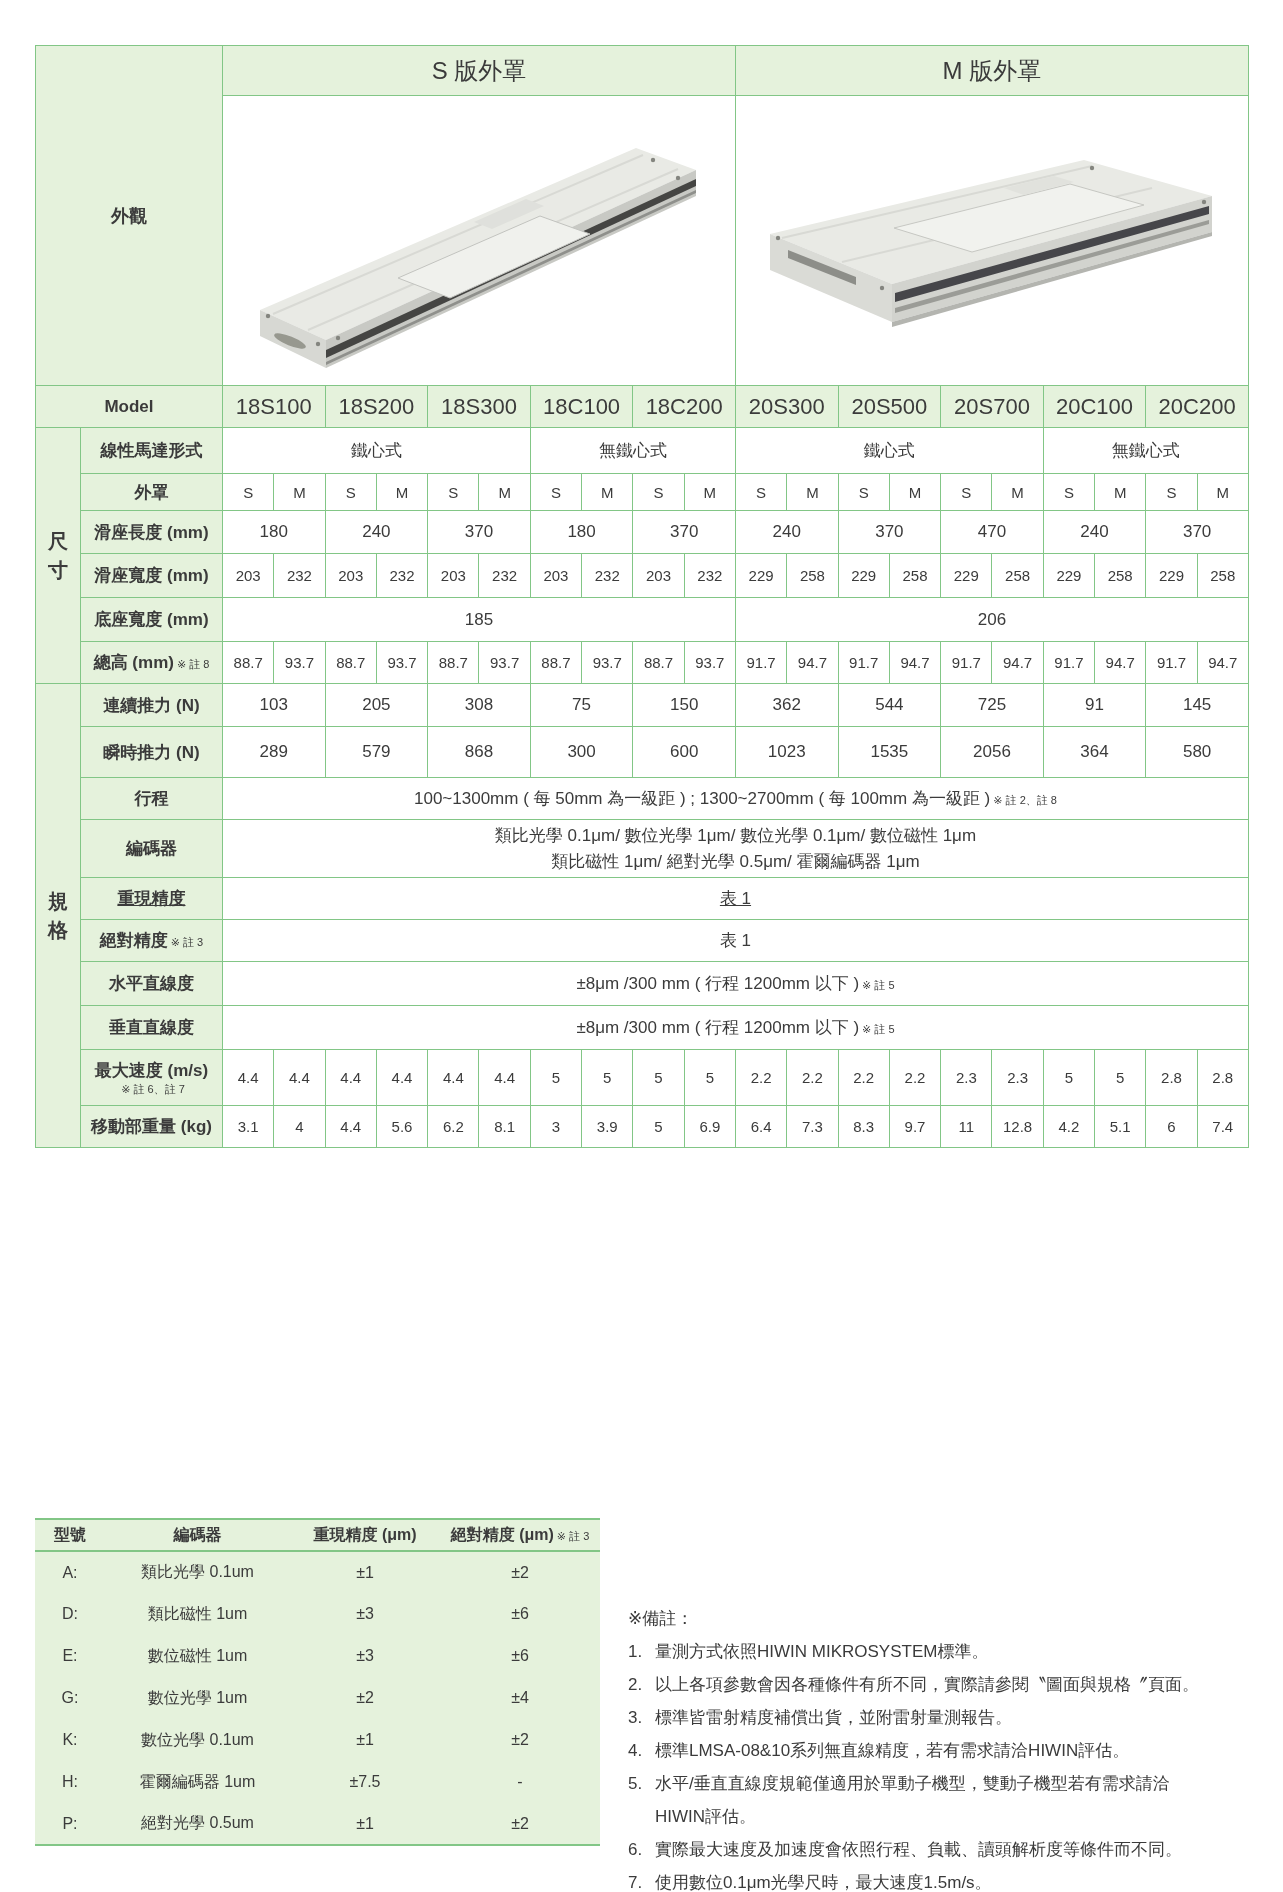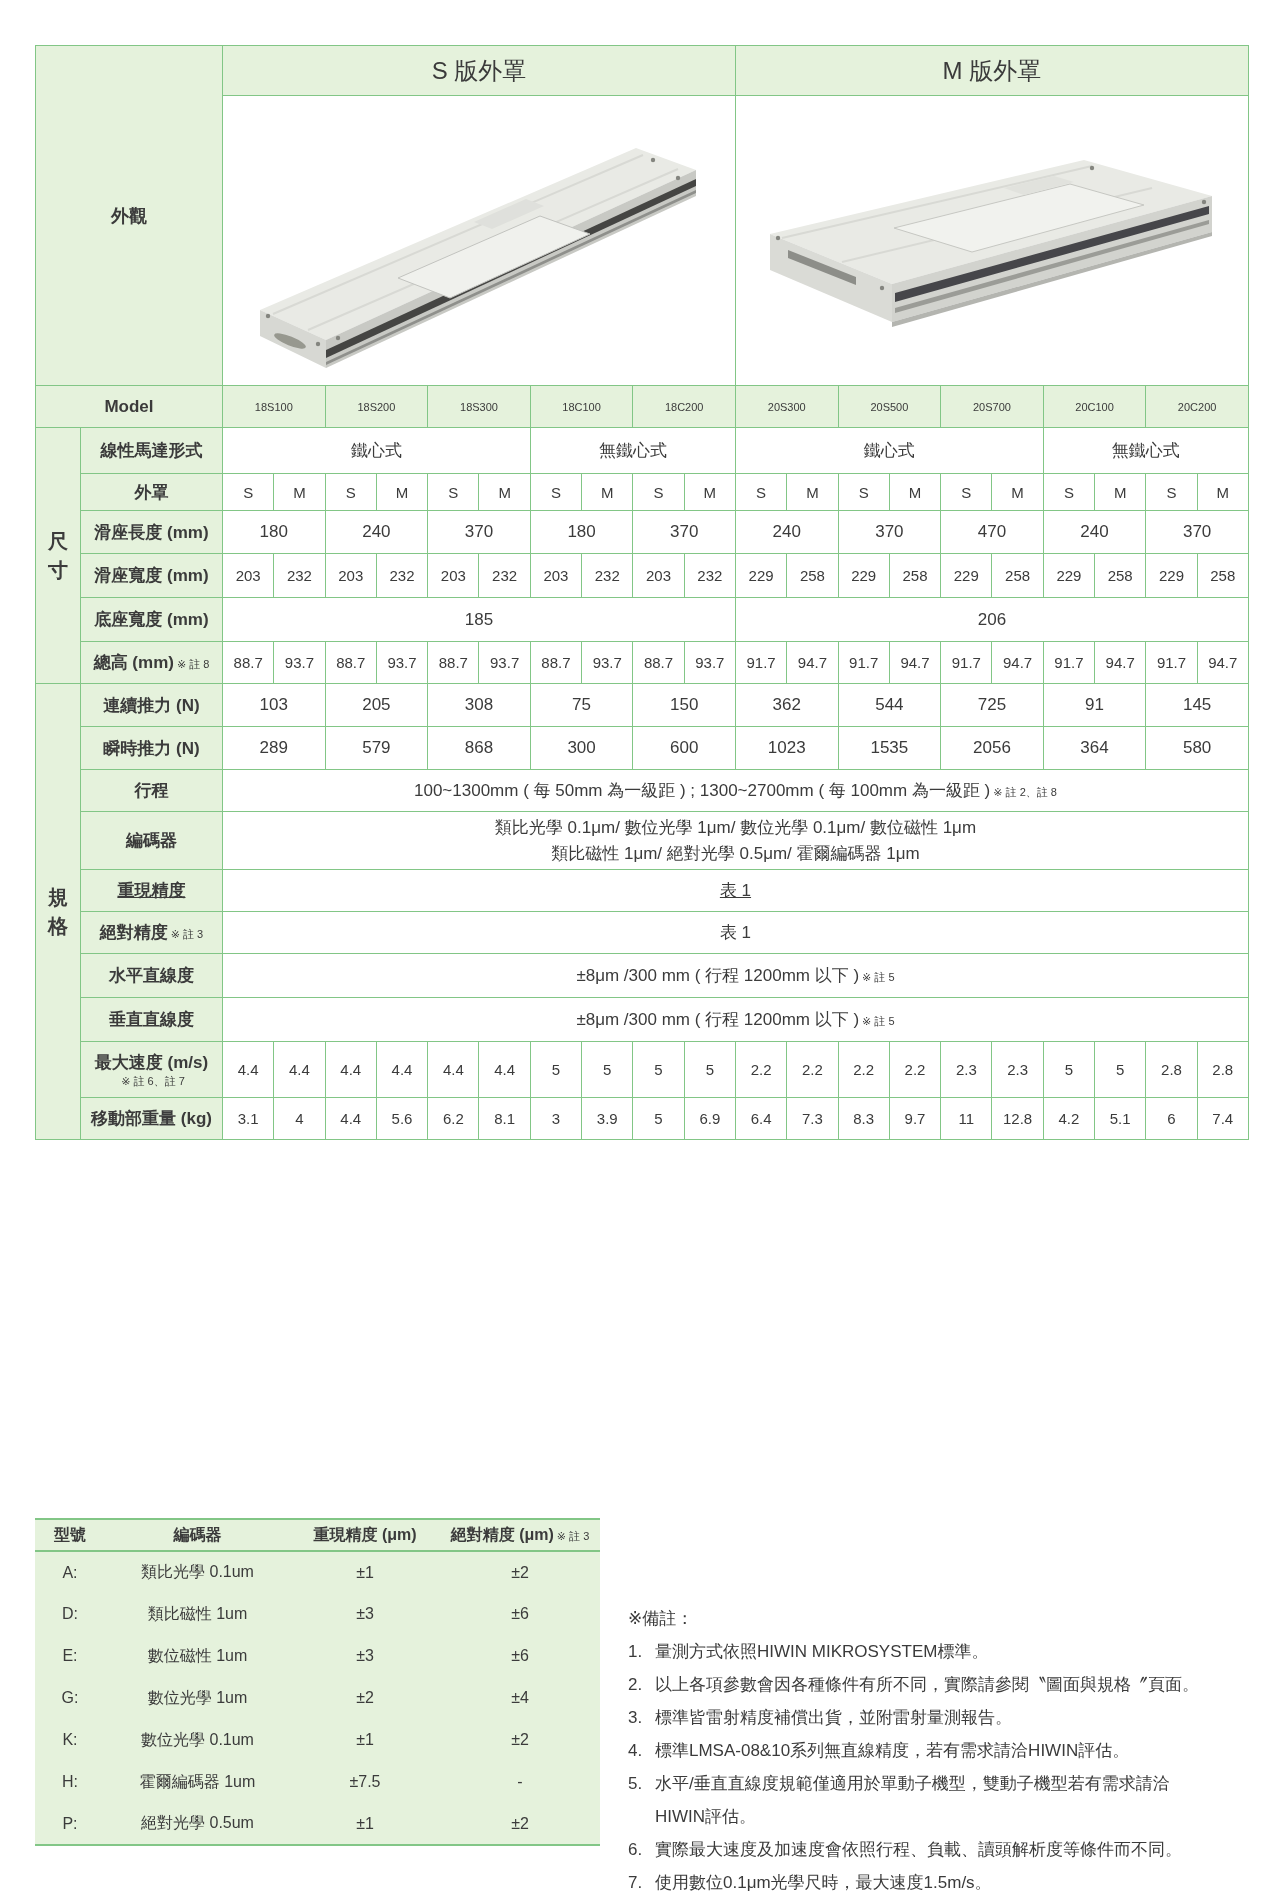--- a/index.html
+++ b/index.html
@@ -9,21 +9,21 @@
 
   
   #spec-table{position:absolute;left:35px;top:45px;border-collapse:collapse;table-layout:fixed;}
   #spec-table td{border:1px solid #82c686;text-align:center;vertical-align:middle;
                  font-size:17px;color:#3b3b3b;padding:0 2px;overflow:hidden;}
   #spec-table td.head{background:#e5f2dc;}
   #spec-table td.val{background:#ffffff;}
   #spec-table td.label{font-weight:600;}
   #spec-table td.appearance{font-size:18px;font-weight:600;}
   #spec-table td.cover-hdr{font-size:24px;font-weight:500;}
-  #spec-table td.model{font-size:11px;}
+  #spec-table td.model{font-size:22px;}
   #spec-table td.group{font-size:20px;font-weight:600;line-height:1.45;}
   #spec-table td.dense{font-size:15px;padding:0 1px;}
   .note{font-size:11px;margin-left:3px;white-space:nowrap;font-weight:400;}
   .enc-line{line-height:26px;font-size:17px;}
 
   
   .photo{position:absolute;}
   #photo-s{left:238px;top:98px;}
   #photo-m{left:752px;top:146px;}
 
@@ -203,21 +203,21 @@
           <td class="val" colspan="2"><span>205</span></td>
           <td class="val" colspan="2"><span>308</span></td>
           <td class="val" colspan="2"><span>75</span></td>
           <td class="val" colspan="2"><span>150</span></td>
           <td class="val" colspan="2"><span>362</span></td>
           <td class="val" colspan="2"><span>544</span></td>
           <td class="val" colspan="2"><span>725</span></td>
           <td class="val" colspan="2"><span>91</span></td>
           <td class="val" colspan="2"><span>145</span></td>
         </tr>
-        <tr style="height: 43px;">
+        <tr style="height: 51px;">
           <td class="head label"><span>瞬時推力 (N)</span></td>
           <td class="val" colspan="2"><span>289</span></td>
           <td class="val" colspan="2"><span>579</span></td>
           <td class="val" colspan="2"><span>868</span></td>
           <td class="val" colspan="2"><span>300</span></td>
           <td class="val" colspan="2"><span>600</span></td>
           <td class="val" colspan="2"><span>1023</span></td>
           <td class="val" colspan="2"><span>1535</span></td>
           <td class="val" colspan="2"><span>2056</span></td>
           <td class="val" colspan="2"><span>364</span></td>

